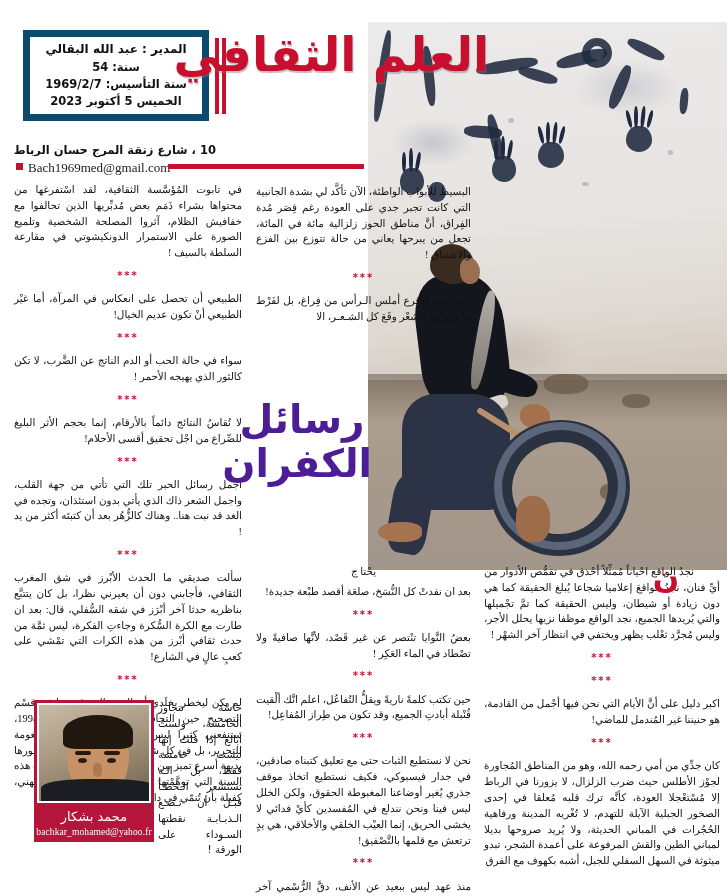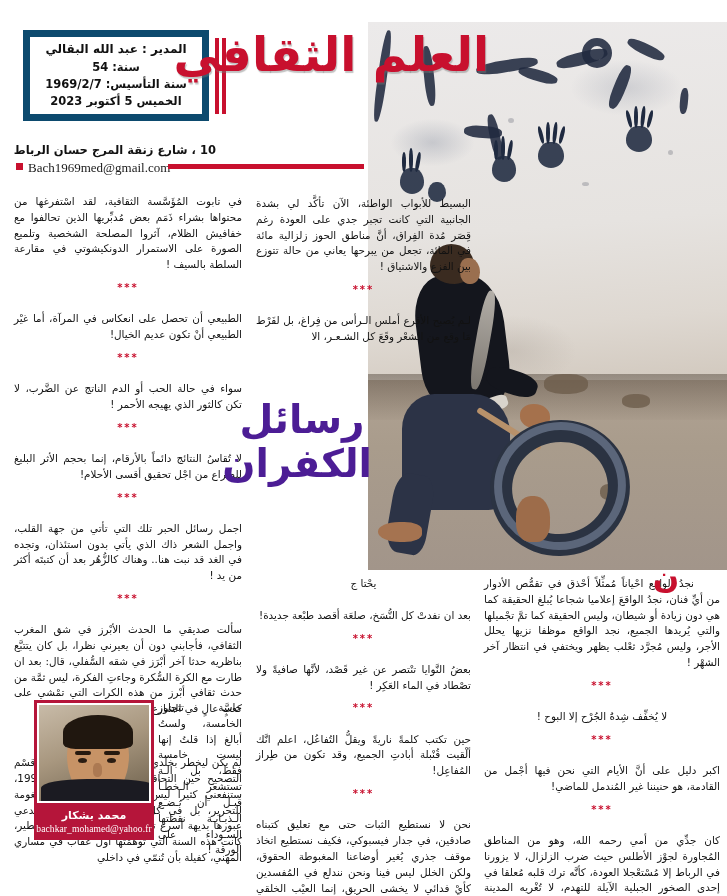--- a/index.html
+++ b/index.html
@@ -269,21 +269,21 @@
 
   
   .col {
     position: absolute;
     direction: rtl;
     text-align: justify;
     color: #121212;
     font-size: 10.4px;
     line-height: 1.52;
   }
-  .col p { margin: 16px 0 2px 0; text-align: justify; }
+  .col p { margin: 4px 0 2px 0; text-align: justify; font-family: Liberation Serif, serif; }
 
   .sep {
     text-align: center;
     color: #c8102e;
     font-size: 10px;
     letter-spacing: 2px;
     font-weight: bold;
     margin: 7px 0 8px 0;
     direction: ltr;
   }
@@ -386,21 +386,21 @@
     border-radius: 40% 40% 0 0;
   }
   #author-name-bar {
     width: 120px;
     background: #b5153a;
     color: #fff;
     text-align: center;
     padding: 3px 2px 4px 2px;
   }
   #author-name {
-    font-size: 11px; font-weight: bold; direction: rtl;
+    font-size: 13px; font-weight: normal; direction: rtl;
     line-height: 1.3;
   }
   #author-email {
     font-family: "Liberation Serif", "DejaVu Serif", serif;
     font-size: 9.5px;
     direction: ltr;
     line-height: 1.3;
     letter-spacing: .1px;
   }
 
@@ -568,20 +568,19 @@
     <p>حين تكتب كلمةً ناريةً ويقلُّ التُفاعُل، اعلم انَّك ألْقيت قُنْبلة أبادتِ الجميع، وقد تكون من طِراز المُفاعِل!</p>
     <div class="sep">***</div>
     <p>نحن لا نستطيع الثبات حتى مع تعليق كتبناه صادقين، في جدار فيسبوكي، فكيف نستطيع اتخاذ موقف جذري يُغير أوضاعنا المغبوطة الحقوق، ولكن الخلل ليس فينا ونحن نندلع في المُفسدين كأيْ فدائي لا يخشى الحريق، إنما العيْب الخلقي والأخلاقي، هي يدٍ ترتعش مع قلمها بالتَّصْفيق!</p>
     <div class="sep">***</div>
     <p>منذ عهد ليس ببعيد عن الأنف، دقَّ الرُّسْمي آخر مسْمار</p>
   </div>
 
   <div class="col" id="col-right">
     <p style="text-indent:26px;">نجدُ الواقع احْياناً مُمثِّلاً أحْذق في تقمُّص الأدوار من أيِّ فنان، نجدُ الواقعَ إعلاميا شجاعا يُبلغ الحقيقة كما هي دون زيادة أو شيطان، وليس الحقيقة كما تمَّ تجْميلها والتي يُريدها الجميع، نجد الواقع موظفا نزيها يحلل الأجر، وليس مُجرَّد ثعْلب يظهر ويختفي في انتظار آخر الشهْر !</p>
     <div class="sep">***</div>
-    <p style="text-align:center;">لا يُخفِّف شِدةُ الجُرْح إلا البوح !</p>
     <div class="sep">***</div>
     <p>اكبر دليل على أنَّ الأيام التي نحن فيها أجْمل من القادمة، هو حنيننا غير المُندمل للماضي!</p>
     <div class="sep">***</div>
     <p>كان جدِّي من أمي رحمه الله، وهو من المناطق المُجاورة لجوْز الأطلس حيث ضرب الزلزال، لا يزورنا في الرباط إلا مُسْتعْجلا العودة، كأنَّه ترك قلبه مُعلقا في إحدى الصخور الجبلية الآيلة للتهدم، لا تُغْريه المدينة ورفاهية الحُجُرات في المباني الحديثة، ولا يُريد صروحها بديلا لمباني الطين والقش المرفوعة على أعمدة الشجر، تبدو ميثوثة في السهل السفلي للجبل، أشبه بكهوف مع الفرق</p>
   </div>
 
 </div>
 
 </body></html>

